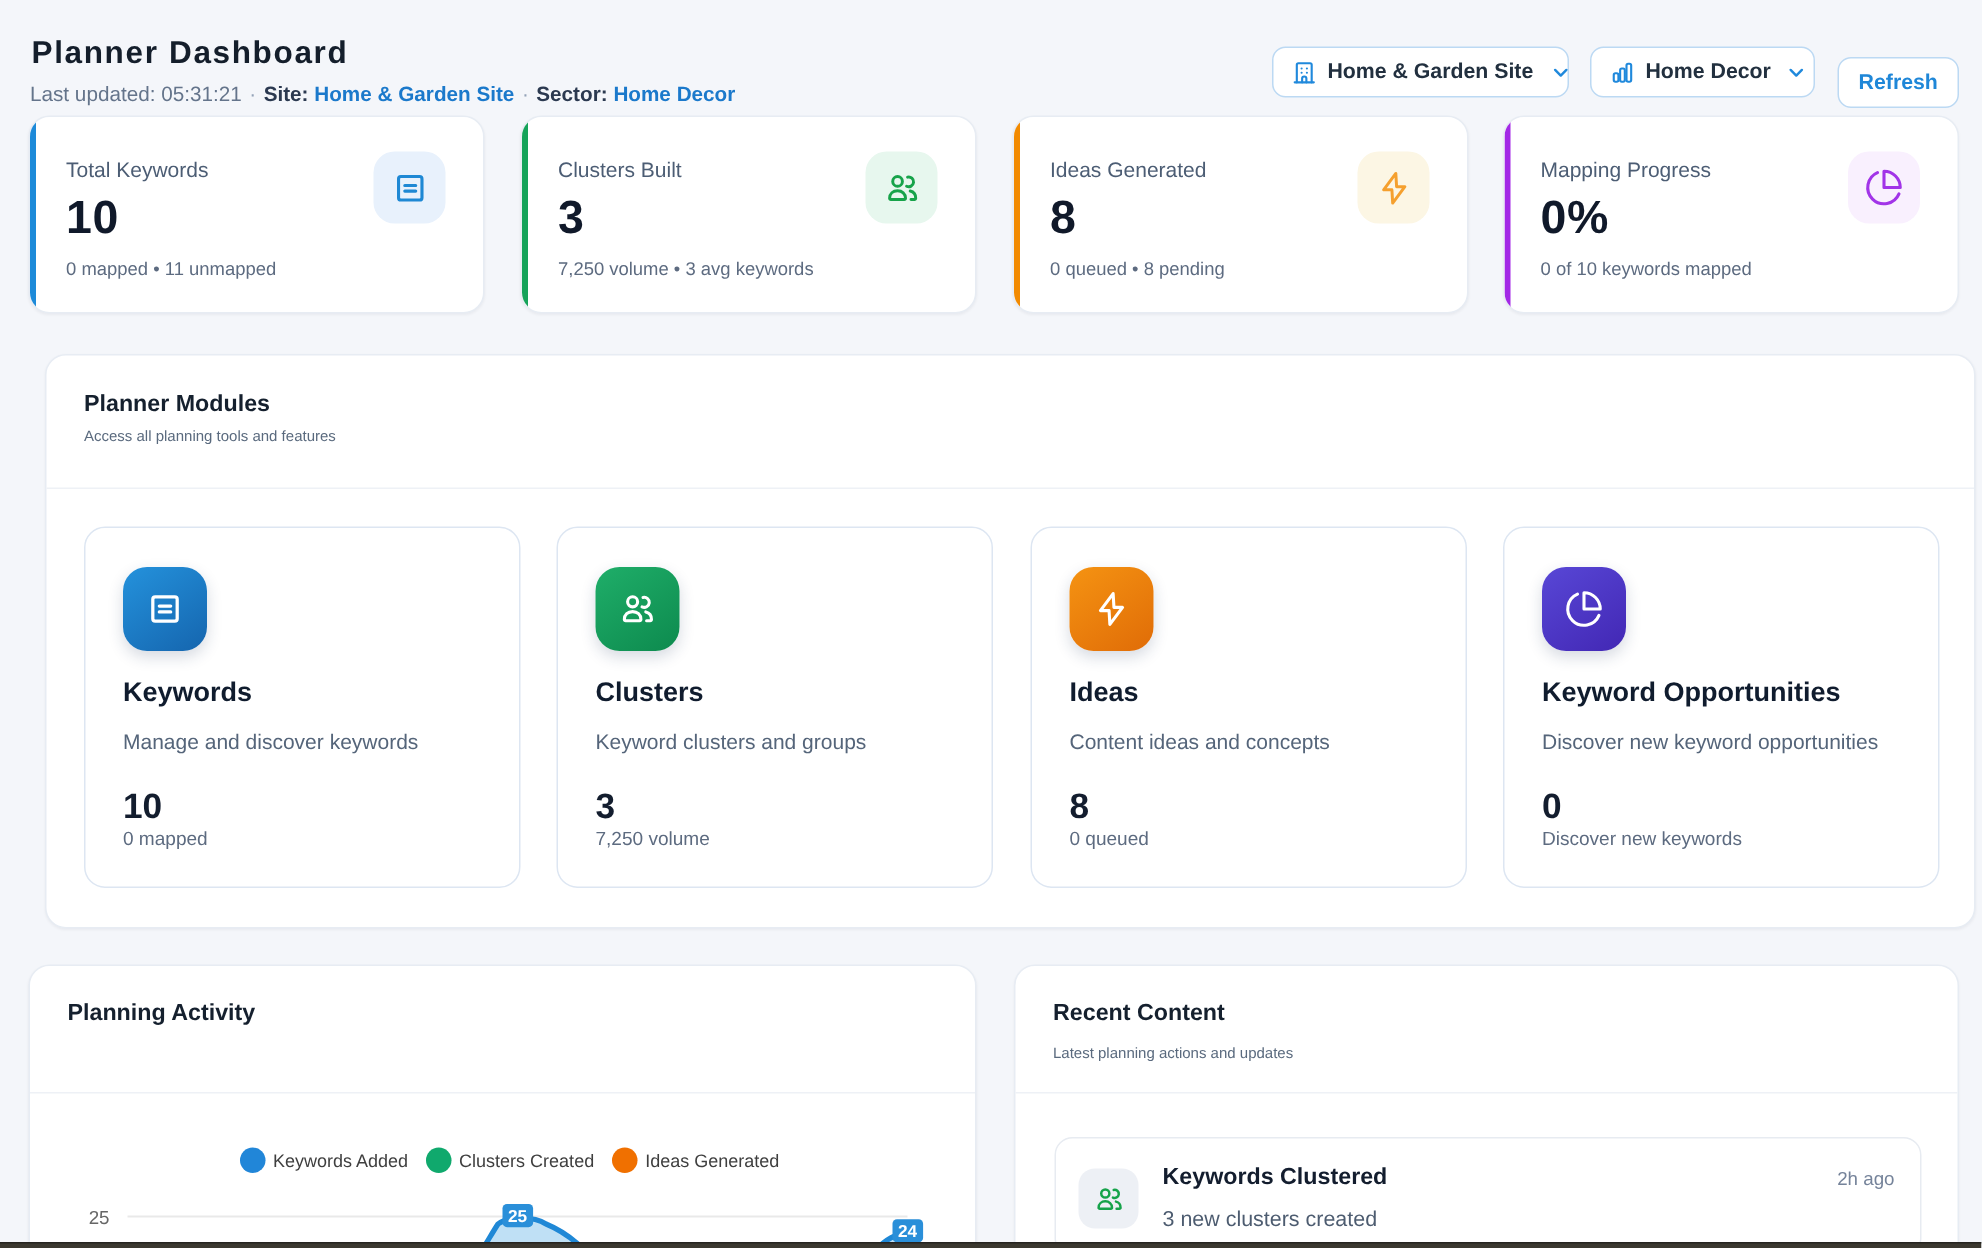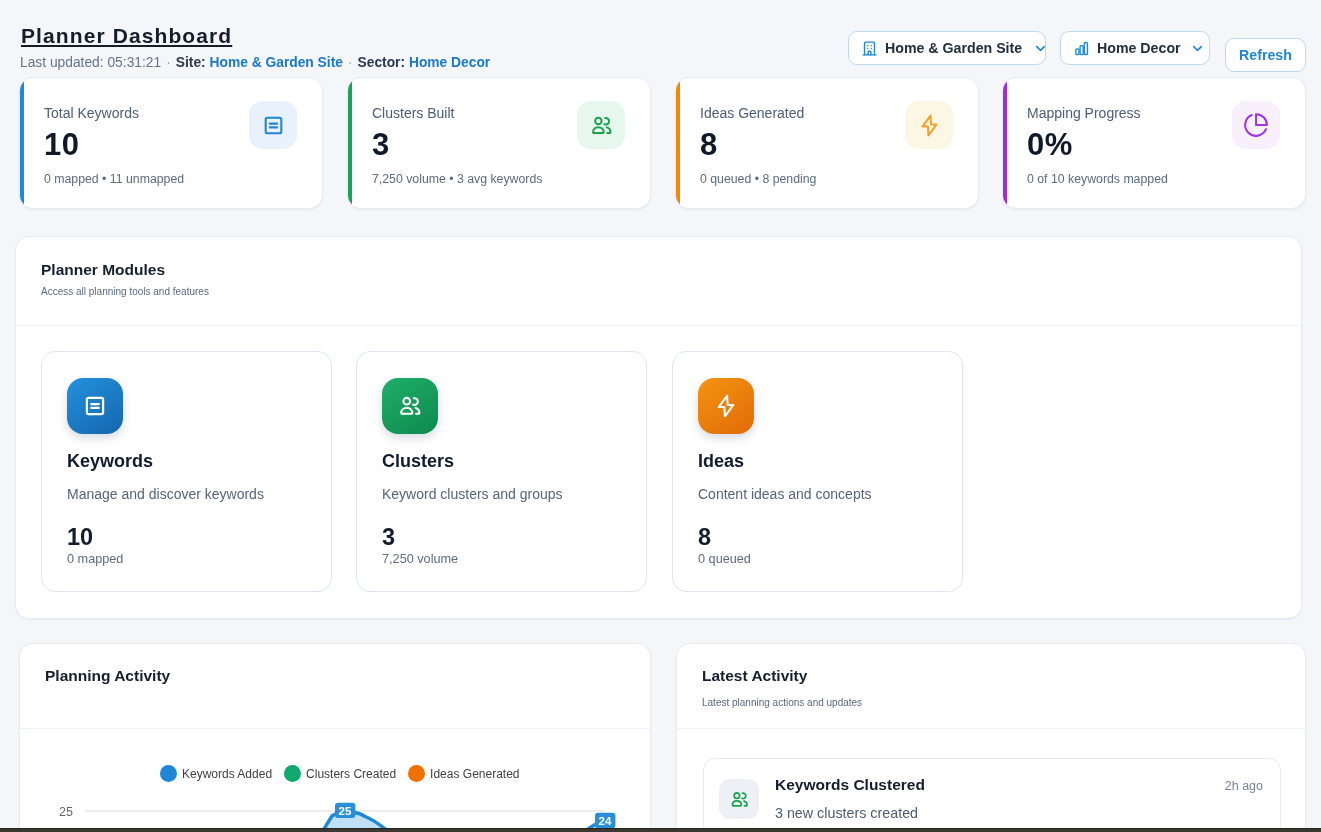--- a/index.html
+++ b/index.html
@@ -4,21 +4,21 @@
 <style>
 * { margin:0; padding:0; box-sizing:border-box; }
 html,body { width:1321px; height:832px; overflow:hidden; }
 body {
   background:#f4f6fa;
   font-family:"Liberation Sans", sans-serif;
   position:relative;
   color:#15202e;
 }
 .abs { position:absolute; }
-h1 { font-size:21px; font-weight:700; color:#141e2b; letter-spacing:1.1px;text-decoration:underline; }
+h1 { font-size:21px; font-weight:700; color:#141e2b; letter-spacing:1.1px; }
 .meta { font-size:13.8px; color:#64748b; }
 .meta b { color:#2b3950; font-weight:700; }
 .meta a { color:#1b79cb; text-decoration:none; font-weight:700; }
 .dotsep { color:#94a3b8; padding:0 5px; }
 .btn {
   display:inline-flex; align-items:center; gap:7px;
   height:34px; padding:0 12px;
   background:#fff; border:1px solid #bcd9f3; border-radius:9px;
   font-size:14.2px; font-weight:700; color:#22303f; white-space:nowrap;
 }
@@ -125,21 +125,21 @@
     <div class="statval">0%</div>
     <div class="statsub">0 of 10 keywords mapped</div>
     <div class="stattile" style="background:#f9f0fe;">
       <svg width="26" height="26" viewBox="0 0 24 24" fill="none" stroke="#a234e8" stroke-width="1.9" stroke-linecap="round" stroke-linejoin="round">
         <path d="M21.21 15.89A10 10 0 1 1 8 2.83"></path>
         <path d="M22 12A10 10 0 0 0 12 2v10z"></path>
       </svg>
     </div>
   </div>
 
-  <div class="card abs" style="left:15px; top:236px; width:1287px; height:383px;">
+  <div class="card abs" style="left:30px; top:236px; width:1287px; height:383px;">
     <div class="sechead abs" style="left:25px; top:24px;">Planner Modules</div>
     <div class="secsub abs" style="left:25px; top:49px;">Access all planning tools and features</div>
     <div class="abs" style="left:0; top:88px; width:100%; height:1px; background:#eef1f6;"></div>
 
     <div class="modcard" style="left:25px;text-align:right;">
       <div class="modtile" style="background:linear-gradient(145deg,#2492dc,#1565ae);">
         <svg width="26" height="26" viewBox="0 0 24 24" fill="none" stroke="#ffffff" stroke-width="2" stroke-linecap="round" stroke-linejoin="round">
           <rect x="4.5" y="4.5" width="15" height="15" rx="1.5"></rect>
           <path d="M8.5 10.2h7M8.5 13.8h7"></path>
         </svg>
@@ -170,20 +170,32 @@
         <svg width="26" height="26" viewBox="0 0 24 24" fill="none" stroke="#ffffff" stroke-width="1.9" stroke-linejoin="round">
           <path d="M13 2.5 5.2 13h5.3L11 21.5 18.8 11h-5.3z"></path>
         </svg>
       </div>
       <div class="modtitle">Ideas</div>
       <div class="moddesc">Content ideas and concepts</div>
       <div class="modval">8</div>
       <div class="modsub">0 queued</div>
     </div>
 
+    <div class="modcard" style="left:971px;">
+      <div class="modtile" style="background:linear-gradient(145deg,#5847d6,#4227b4);">
+        <svg width="26" height="26" viewBox="0 0 24 24" fill="none" stroke="#ffffff" stroke-width="1.9" stroke-linecap="round" stroke-linejoin="round">
+          <path d="M21.21 15.89A10 10 0 1 1 8 2.83"></path>
+          <path d="M22 12A10 10 0 0 0 12 2v10z"></path>
+        </svg>
+      </div>
+      <div class="modtitle">Keyword Opportunities</div>
+      <div class="moddesc">Discover new keyword opportunities</div>
+      <div class="modval">0</div>
+      <div class="modsub">Discover new keywords</div>
+    </div>
   </div>
 
   <div class="card abs" style="left:19px; top:643px; width:632px; height:200px;">
     <div class="sechead abs" style="left:25px; top:23px;">Planning Activity</div>
     <div class="abs" style="left:0; top:84px; width:100%; height:1px; background:#eef1f6;"></div>
 
     <div class="abs" style="left:140px; top:121px; display:flex; gap:12px; font-size:12px; color:#3f3f3f;">
       <span style="display:flex; align-items:center; gap:5px;"><span style="width:17px;height:17px;border-radius:50%;background:#2186d8;display:inline-block;"></span>Keywords Added</span>
       <span style="display:flex; align-items:center; gap:5px;"><span style="width:17px;height:17px;border-radius:50%;background:#10a96d;display:inline-block;"></span>Clusters Created</span>
       <span style="display:flex; align-items:center; gap:5px;"><span style="width:17px;height:17px;border-radius:50%;background:#f07000;display:inline-block;"></span>Ideas Generated</span>
@@ -196,21 +208,21 @@
       <path d="M236 98 C283 84, 299 47, 312 27 C319 21.8, 336 21.8, 344 27 C360 33.5, 371 45, 382 57 C405 88, 436 103, 470 103 C515 103, 542 72, 560 48 C570 37, 578 32.5, 585 33.5 L585 115 L236 115 Z" fill="#bfe0f5"></path>
       <path d="M236 98 C283 84, 299 47, 312 27 C319 21.8, 336 21.8, 344 27 C360 33.5, 371 45, 382 57 C405 88, 436 103, 470 103 C515 103, 542 72, 560 48 C570 37, 578 32.5, 585 33.5" fill="none" stroke="#1f88d6" stroke-width="3.5"></path>
       <rect x="315" y="13.7" width="20.4" height="15.4" rx="3" fill="#2a8fd9"></rect>
       <text x="325" y="25.7" font-size="11.5" font-weight="bold" fill="#fff" text-anchor="middle" font-family="Liberation Sans, sans-serif">25</text>
       <rect x="575" y="23.8" width="20.4" height="15.4" rx="3" fill="#2a8fd9"></rect>
       <text x="585" y="35.8" font-size="11.5" font-weight="bold" fill="#fff" text-anchor="middle" font-family="Liberation Sans, sans-serif">24</text>
     </svg>
   </div>
 
   <div class="card abs" style="left:676px; top:643px; width:630px; height:200px;">
-    <div class="sechead abs" style="left:25px; top:23px;">Latest Activity</div>
+    <div class="sechead abs" style="left:25px; top:23px;">Recent Content</div>
     <div class="secsub abs" style="left:25px; top:53px;">Latest planning actions and updates</div>
     <div class="abs" style="left:0; top:84px; width:100%; height:1px; background:#eef1f6;"></div>
     <div class="abs" style="left:26px; top:114px; width:578px; height:80px; border:1px solid #e7ebf1; border-radius:12px;">
       <div class="abs" style="left:15px; top:20px; width:40px; height:40px; border-radius:11px; background:#edf0f5; display:flex; align-items:center; justify-content:center;">
         <svg width="21" height="21" viewBox="0 0 24 24" fill="none" stroke="#16a34a" stroke-width="1.9" stroke-linecap="round" stroke-linejoin="round">
           <circle cx="9" cy="7.6" r="3.1"></circle>
           <path d="M3.9 18.4c0-2.9 2.2-4.8 5.1-4.8s5.1 1.9 5.1 4.8a.8.8 0 0 1-.8.8H4.7a.8.8 0 0 1-.8-.8z"></path>
           <path d="M15.4 4.9a3.1 3.1 0 1 1-.6 5.8"></path>
           <path d="M17.1 13.8c2.2.5 3.5 2.2 3.5 4.6a.8.8 0 0 1-.8.8h-2.2"></path>
         </svg>

